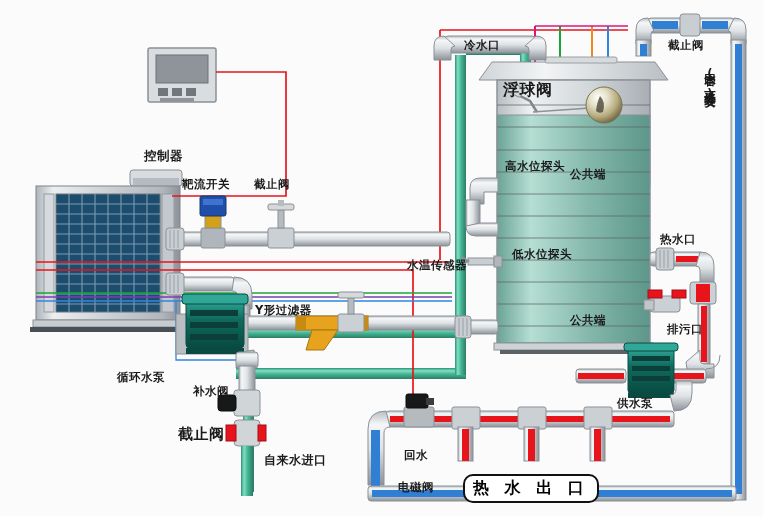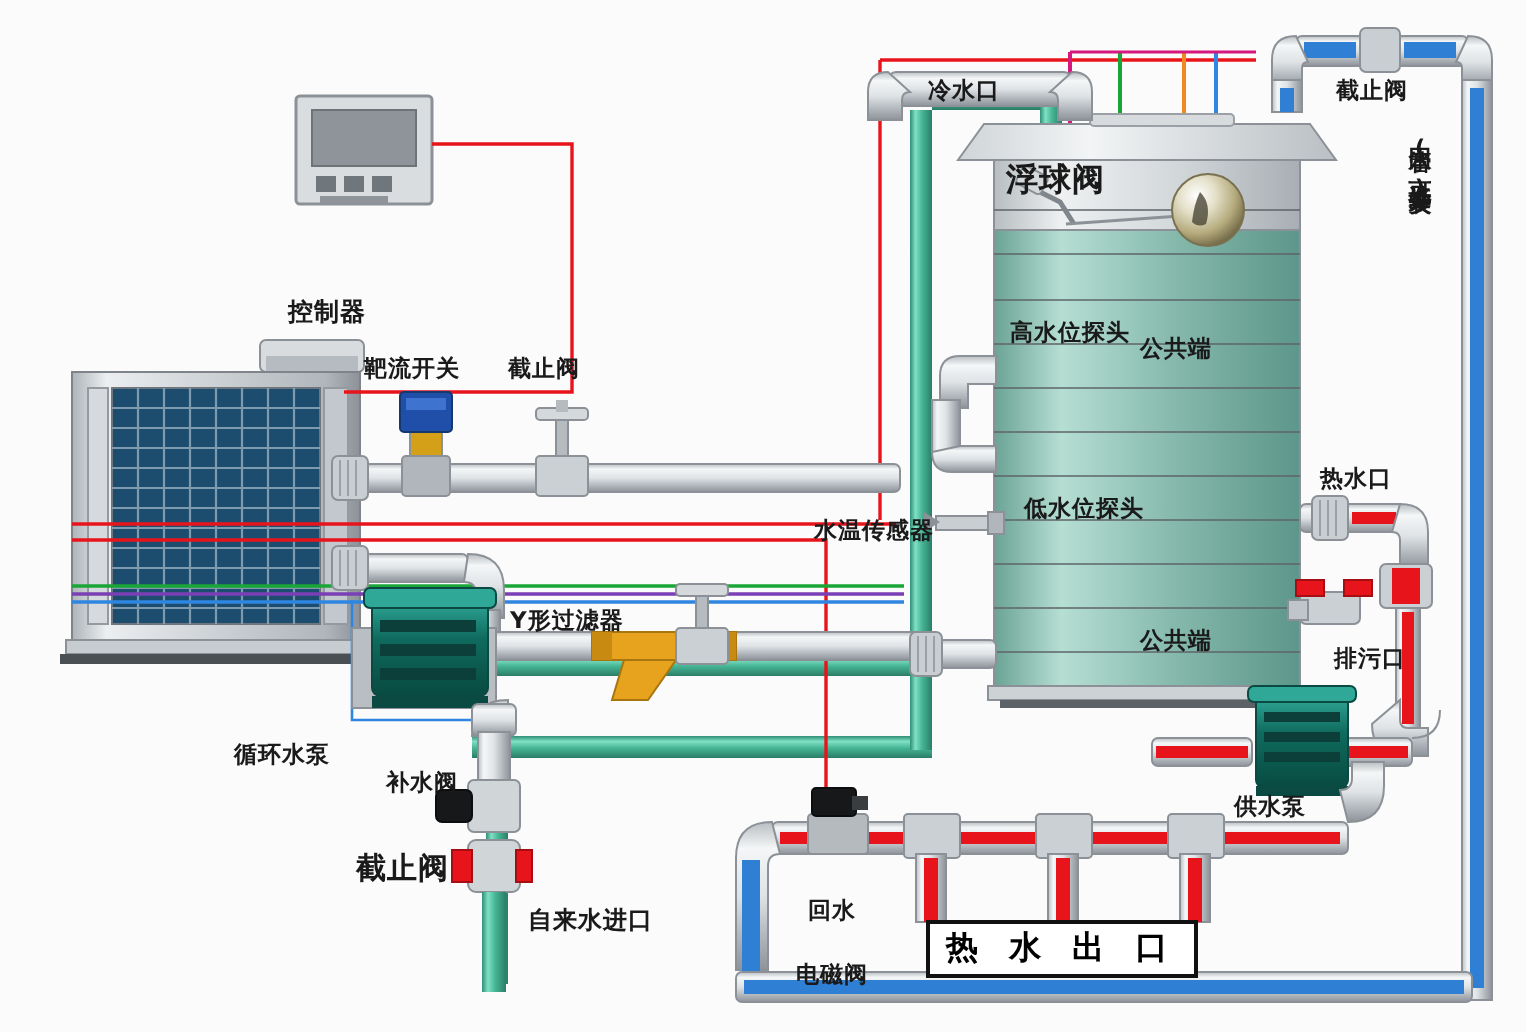--- a/index.html
+++ b/index.html
@@ -414,15 +414,15 @@
 
 <div class="lbl sm" style="left:668px;top:38px;">截止阀</div>
 <div class="lbl sm vert" style="left:702px;top:64px;">回水管(可选择安装)</div>
 <div class="lbl sm" style="left:660px;top:232px;">热水口</div>
 <div class="lbl sm" style="left:650px;top:322px;padding-left:17px;">排污口</div>
 <div class="lbl sm" style="left:617px;top:396px;">供水泵</div>
 
 <div class="lbl sm" style="left:398px;top:432px;margin-top:48px;">电磁阀</div>
 <div class="lbl sm" style="left:404px;top:448px;">回水</div>
 
-<div class="boxlbl" style="left:463px;top:460px;">热 水 出 口</div>
+<div class="boxlbl" style="left:463px;top:474px;border-radius:10px;">热 水 出 口</div>
 
 </div>
 
 </body></html>

